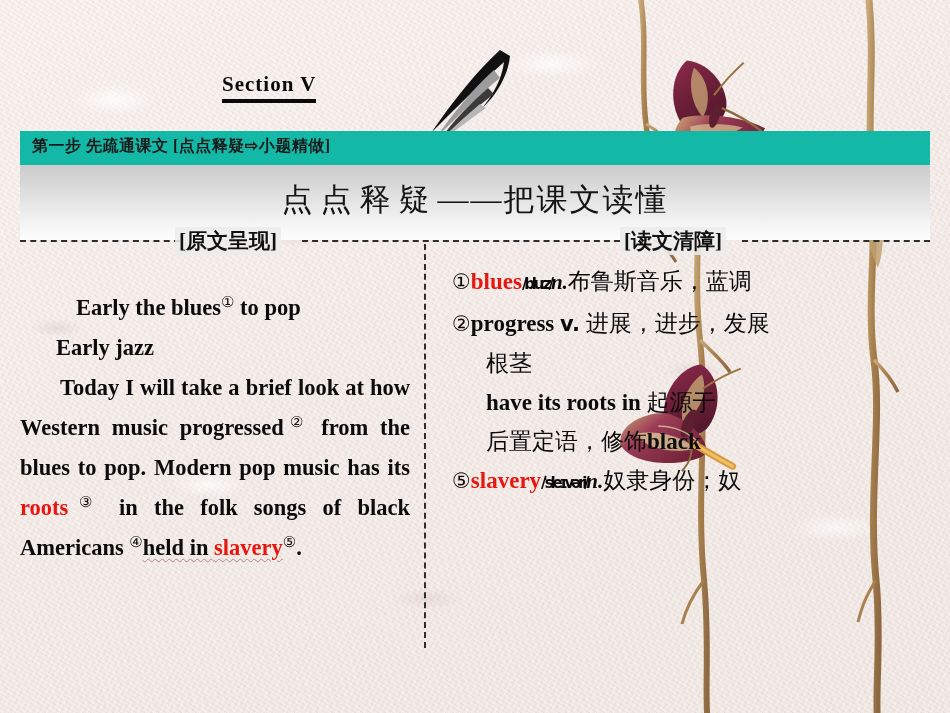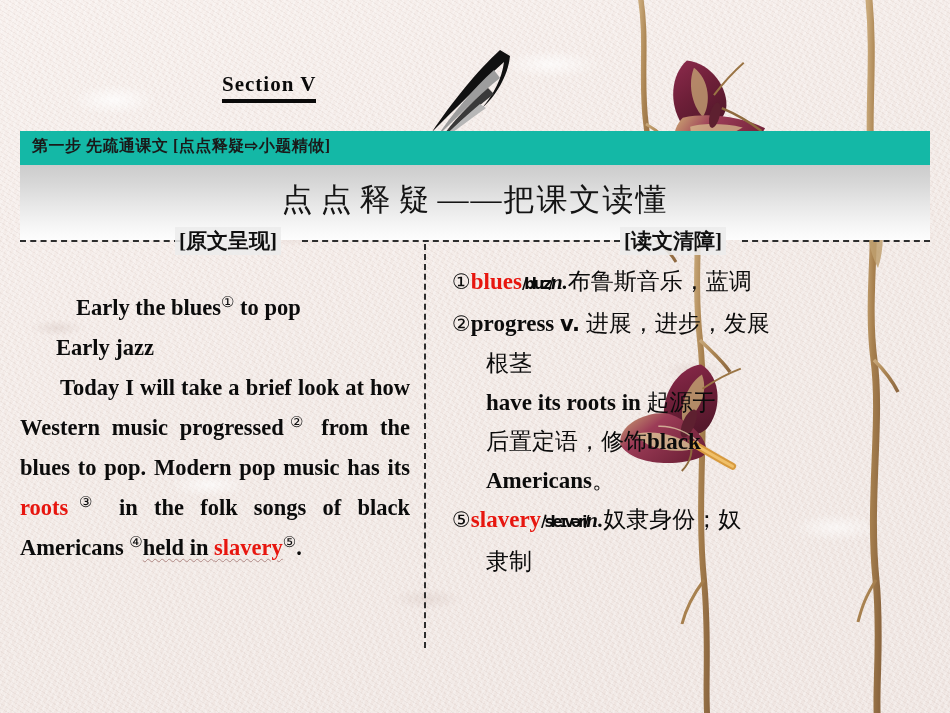--- a/index.html
+++ b/index.html
@@ -346,21 +346,19 @@
       <span class="note"><span class="num">②</span><span class="en-bold">progress </span><span class="pos-plain">v.</span><span class="cn"> 进展，进步，发展</span></span>
 
 
       <span class="note note-indent"><span class="cn">根茎</span></span>
 
       <span class="note note-indent"><span class="en-bold">have its roots in</span><span class="cn"> 起源于</span></span>
 
 
       <span class="note note-indent"><span class="cn">后置定语，修饰</span><span class="en-bold">black</span></span>
 
-      <span class="note note-indent"><span class="en-bold">Americans</span><span class="cn">。</span></span>
 
       <span class="note"><span class="num">⑤</span><span class="word">slavery</span><span class="phon">/ˈsleɪvəri/</span><span class="pos">n.</span><span class="cn">奴隶身份；奴</span></span>
 
-      <span class="note note-indent"><span class="cn">隶制</span></span>
 
     </div>
   </div>
 </div>
 
 </body></html>

